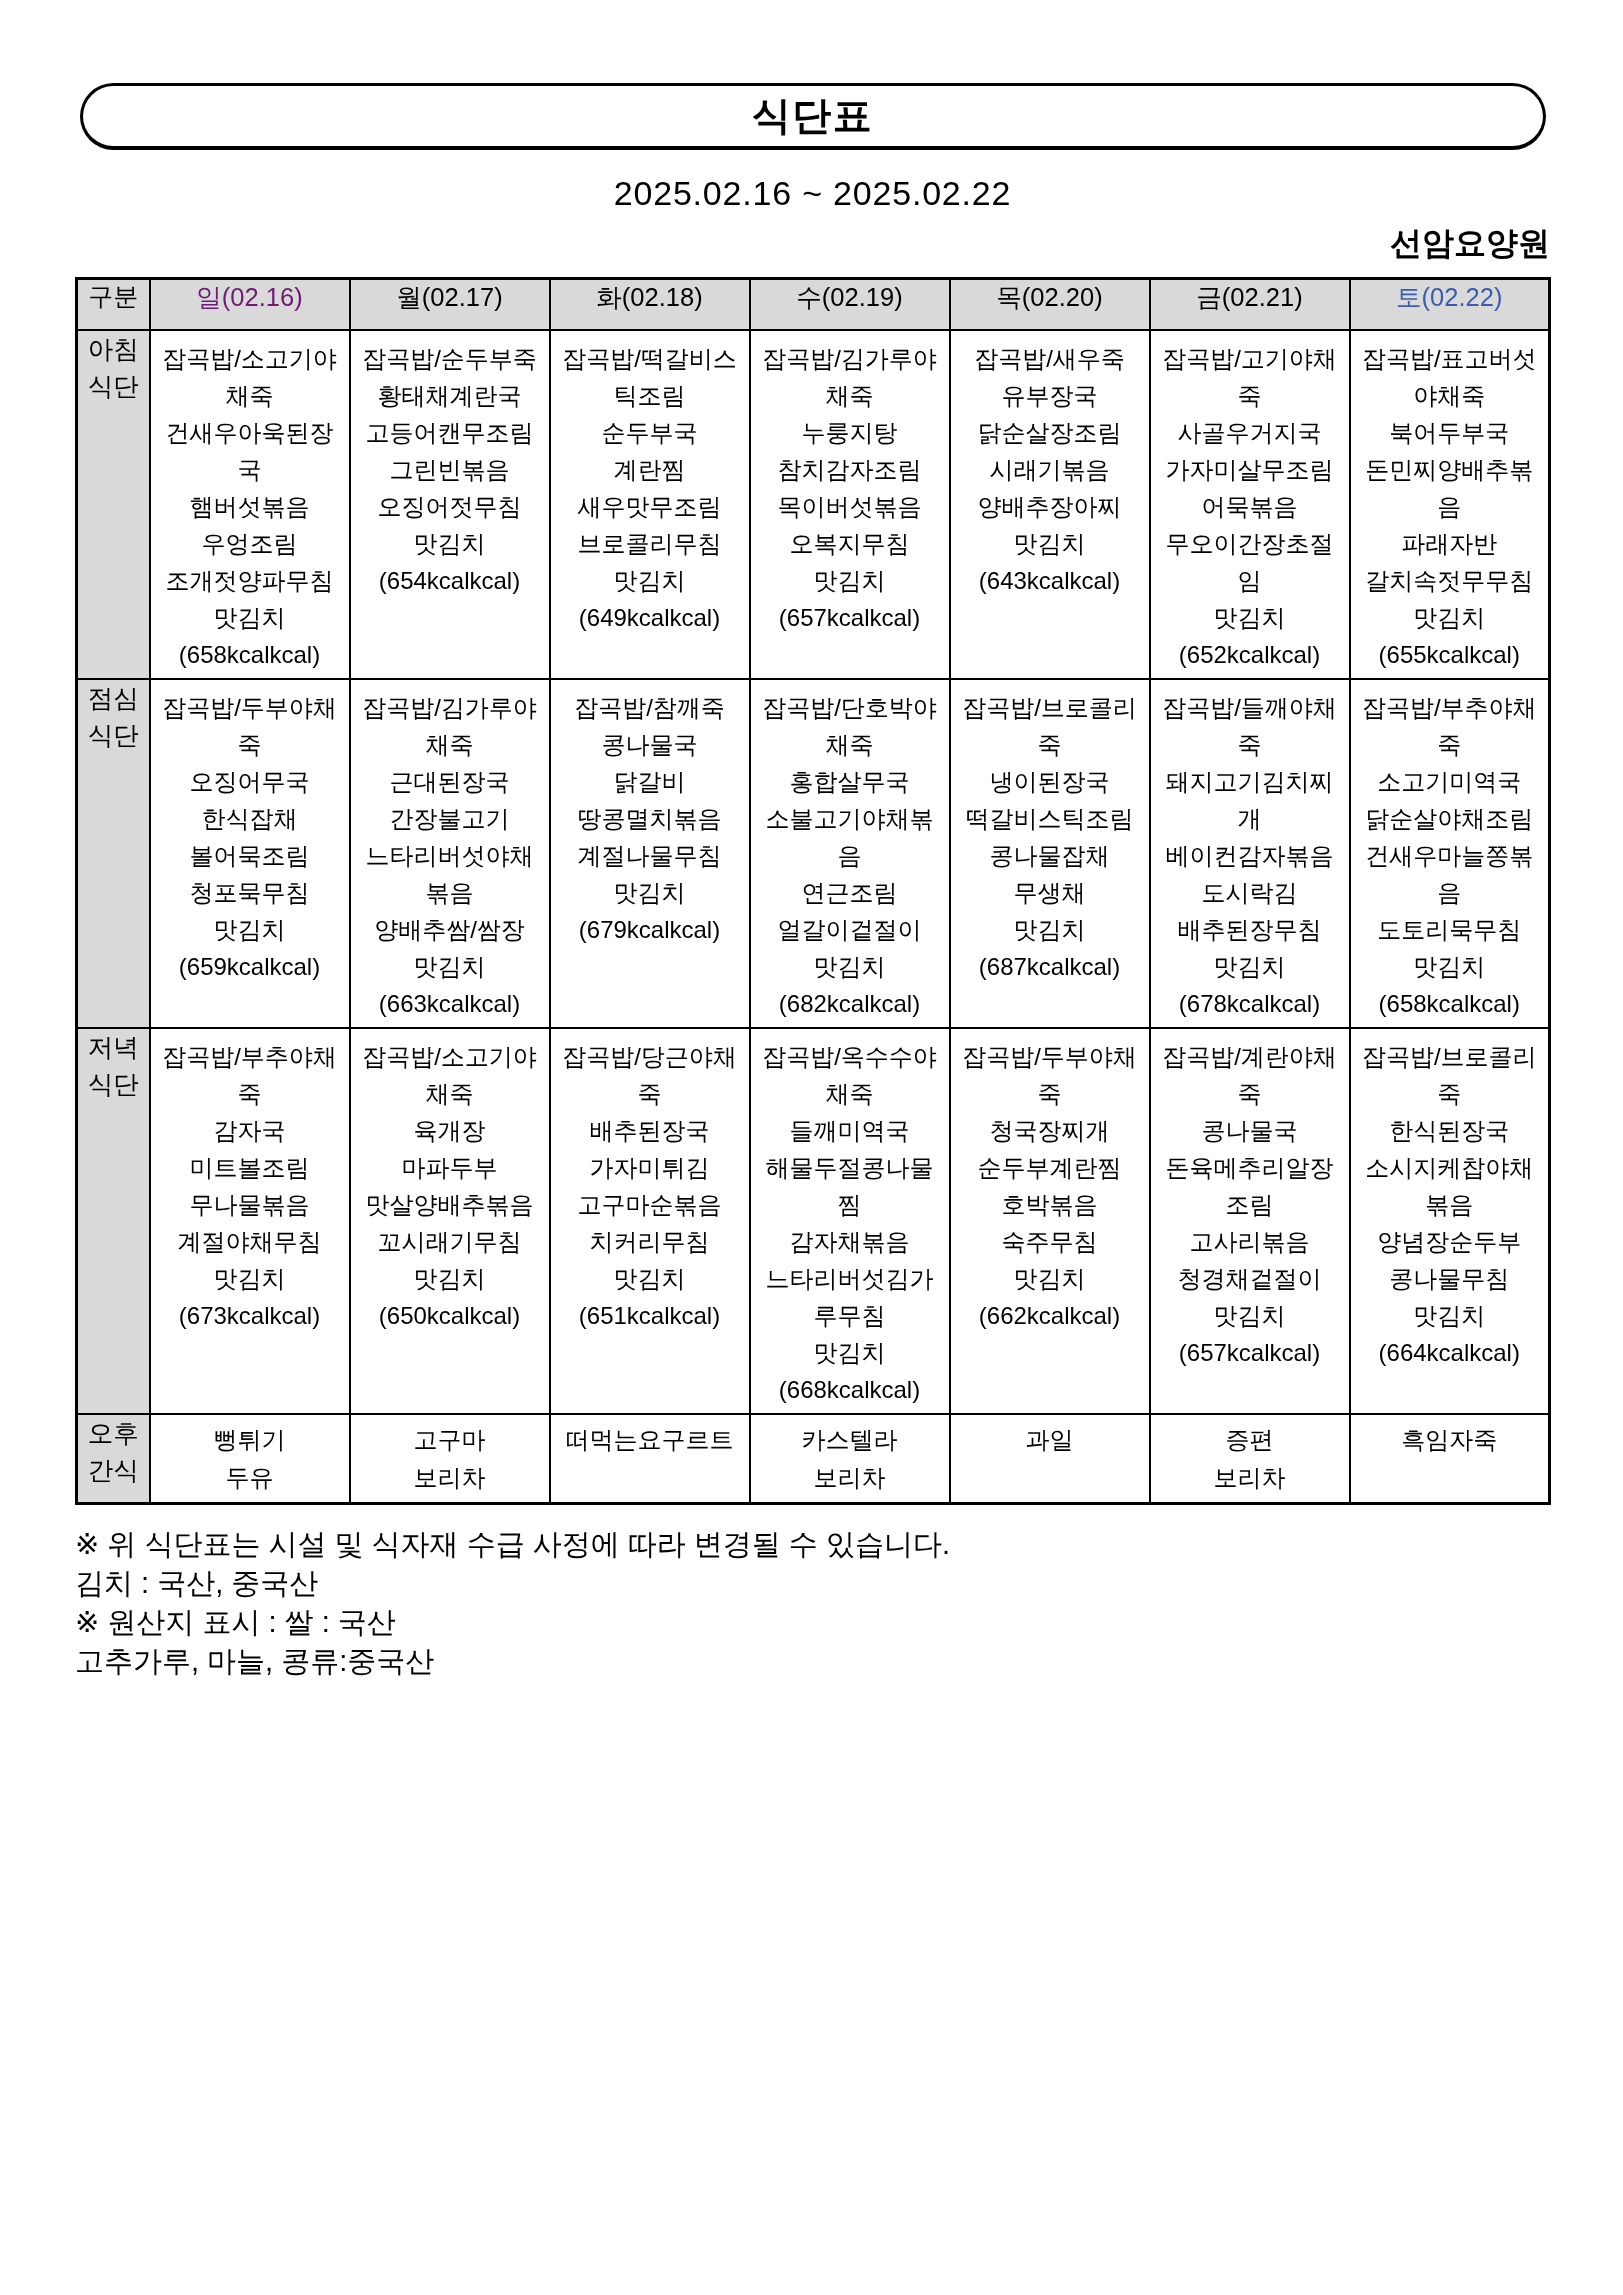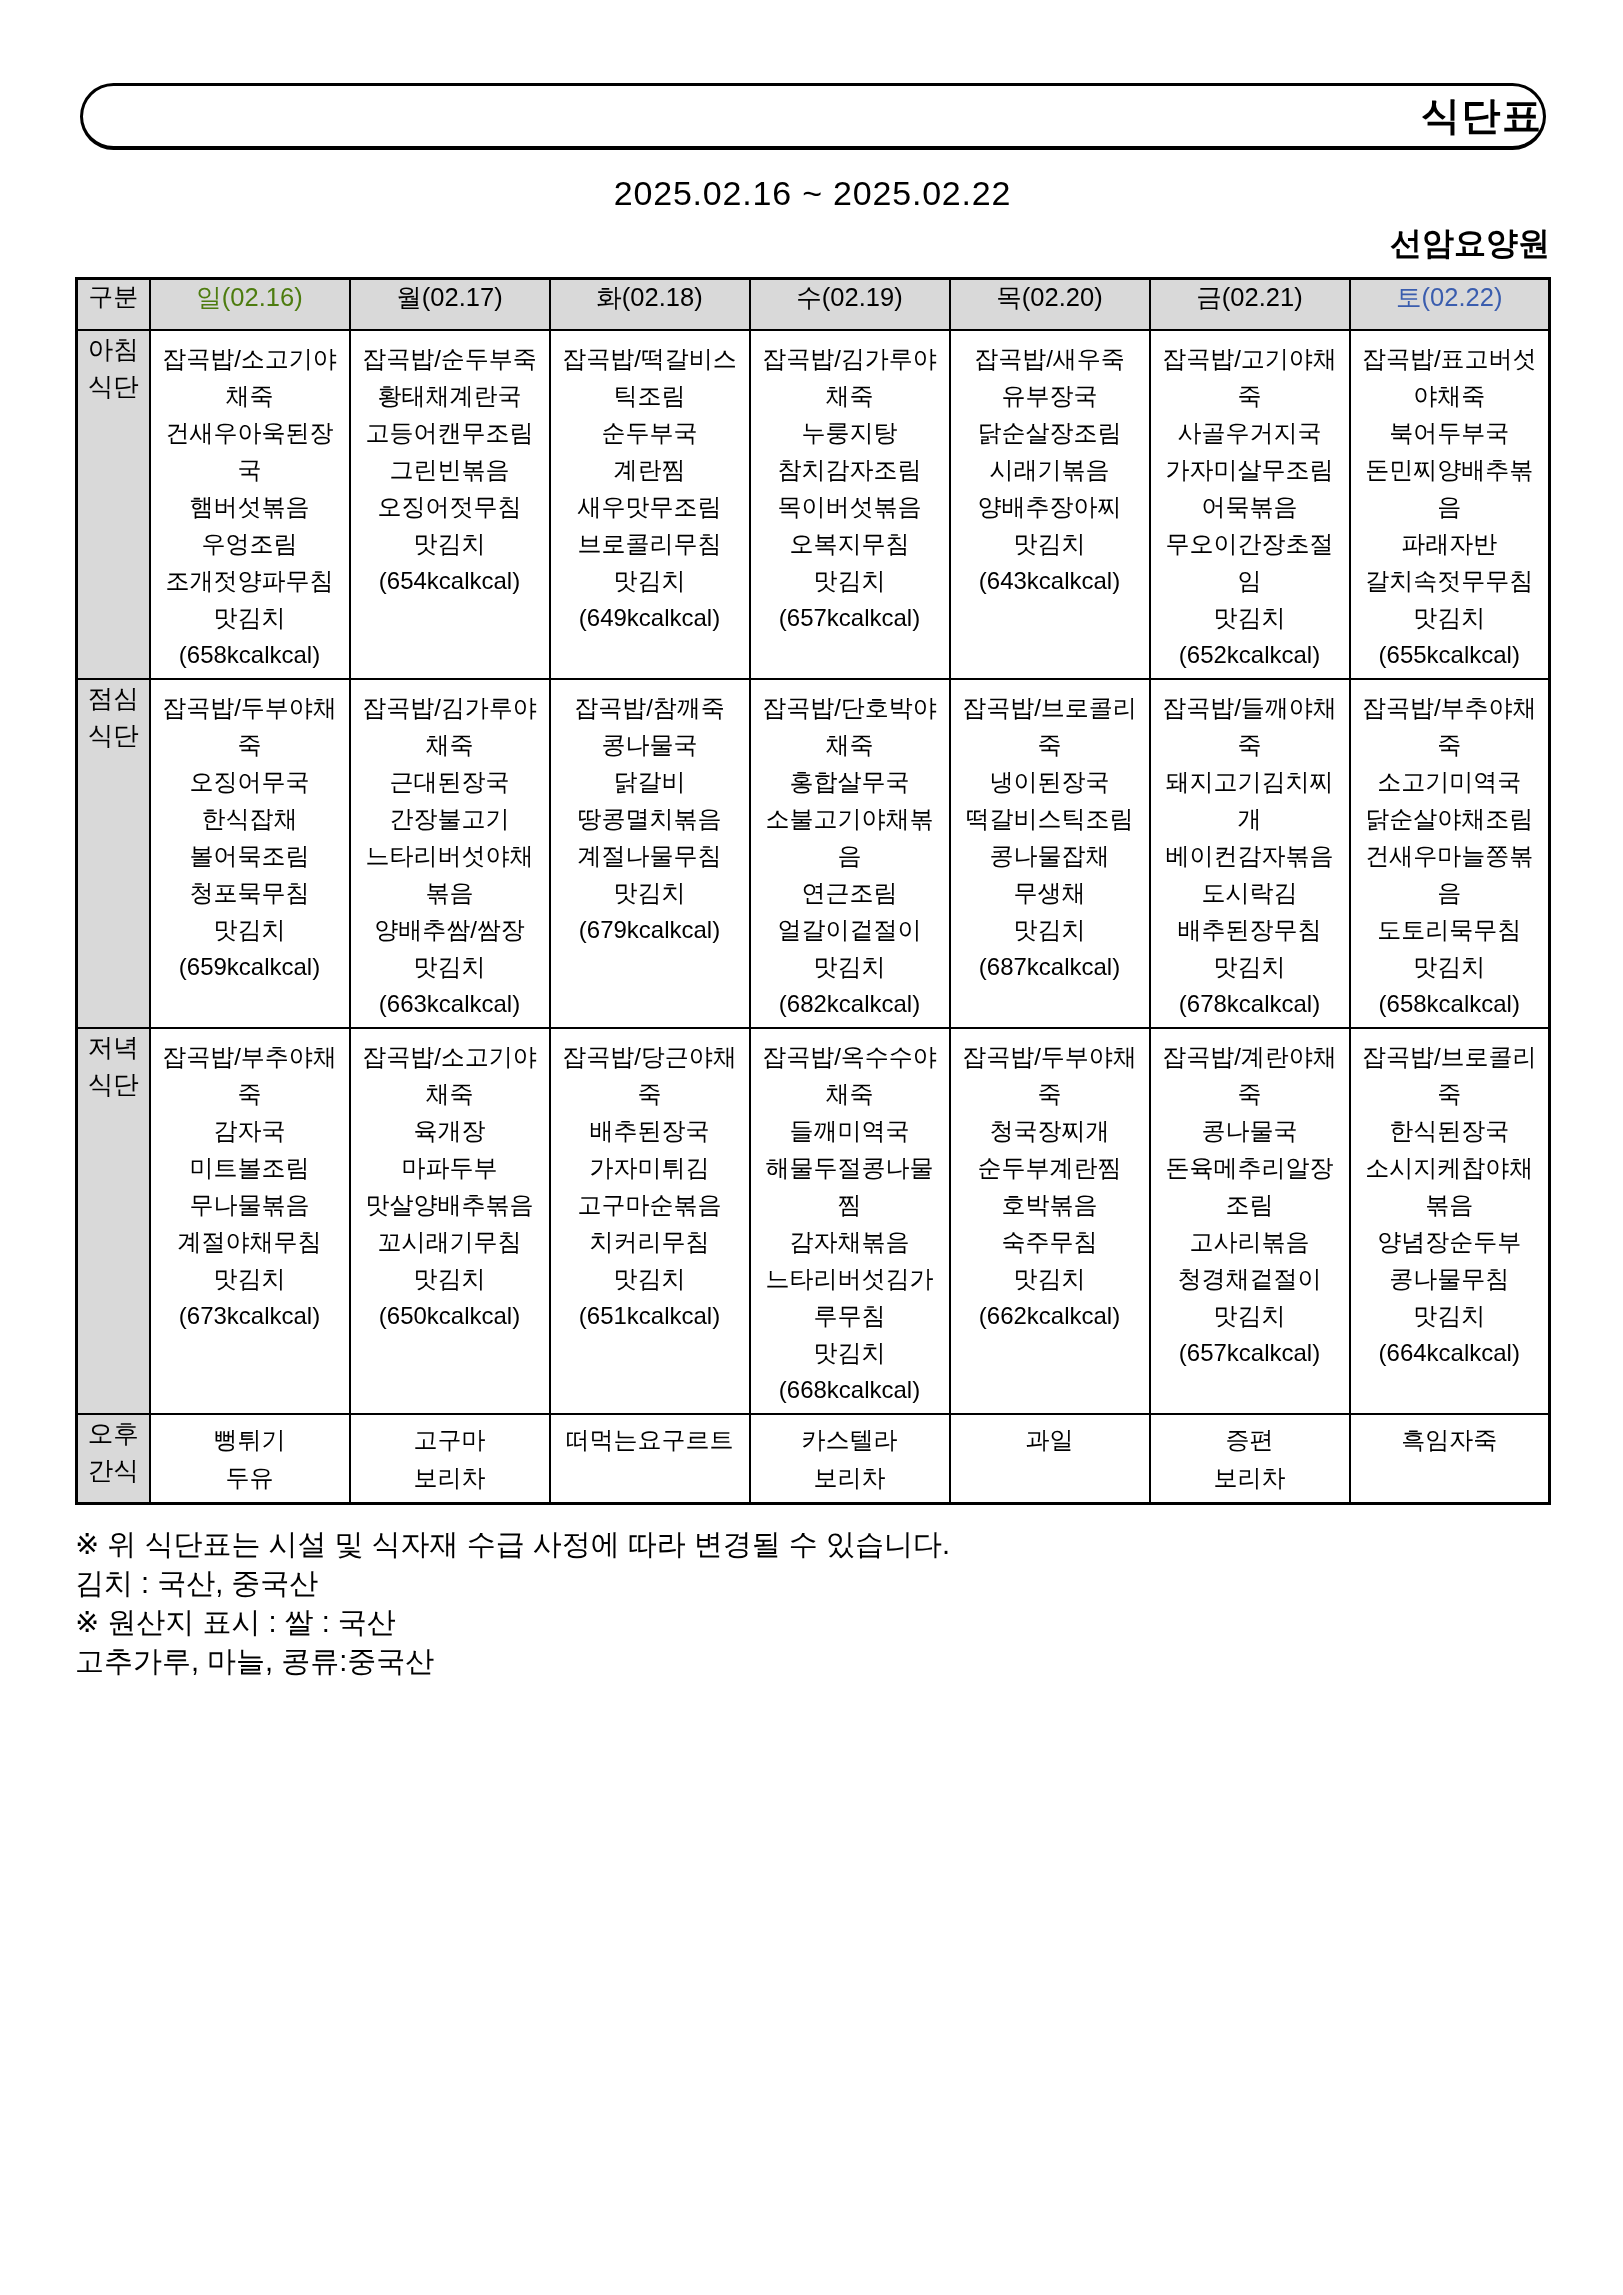--- a/index.html
+++ b/index.html
@@ -21,21 +21,21 @@
   
   .title-box {
     width: 1460px;
     height: 60px;
     margin: 0 auto;
     border: 3.1px solid #000000;
     border-bottom-width: 4.6px;
     border-radius: 34px;
     display: flex;
     align-items: center;
-    justify-content: flex-end;
+    justify-content: center;
   }
   .title-box h1 {
     margin: 0;
     font-size: 39px;
     font-weight: bold;
     letter-spacing: 1.5px;
   }
   .date-range {
     text-align: center;
     font-size: 34px;
@@ -67,21 +67,21 @@
   thead th {
     height: 49px;
     background: #d9d9d9;
     font-size: 25.5px;
     font-weight: normal;
     text-align: center;
     vertical-align: middle;
     border-bottom: 3.9px solid #000000;
   }
   thead th.corner { font-size: 25px; }
-  .sun { color: #4d7c0f; }
+  .sun { color: #701a75; }
   .sat { color: #3a5dae; }
   th.rowlabel {
     background: #d9d9d9;
     font-size: 25.5px;
     font-weight: normal;
     text-align: center;
     vertical-align: middle;
     white-space: pre-line;
     line-height: 1.45;
   }

